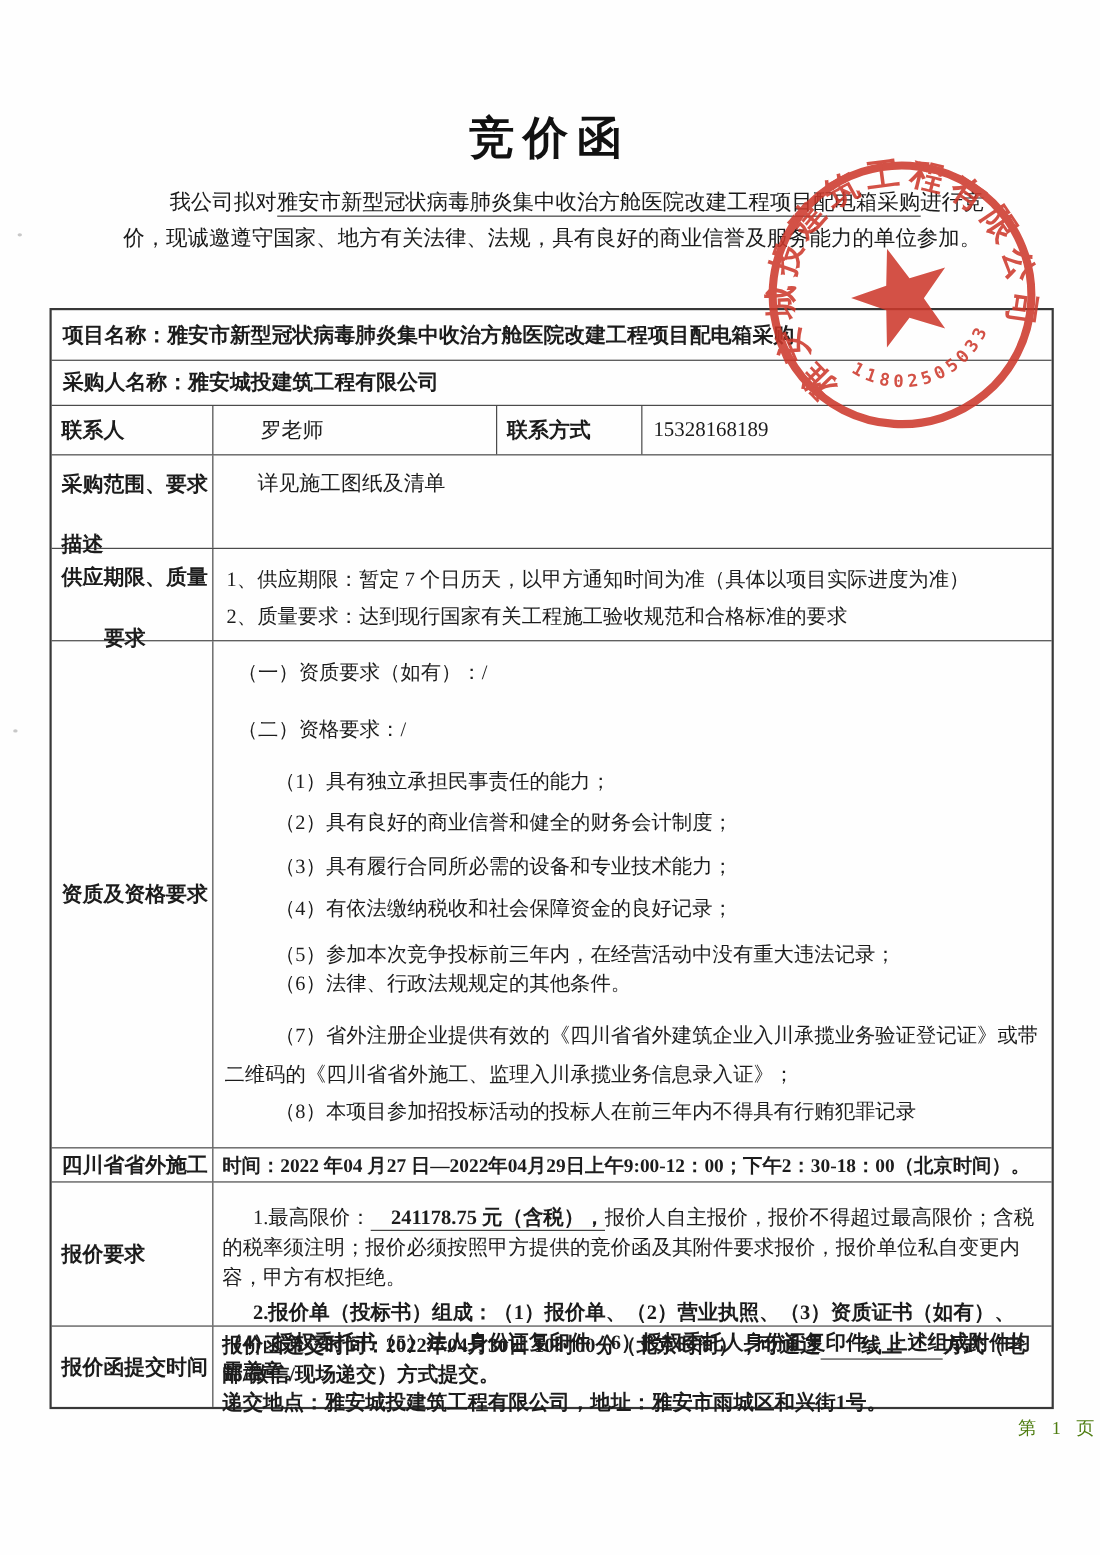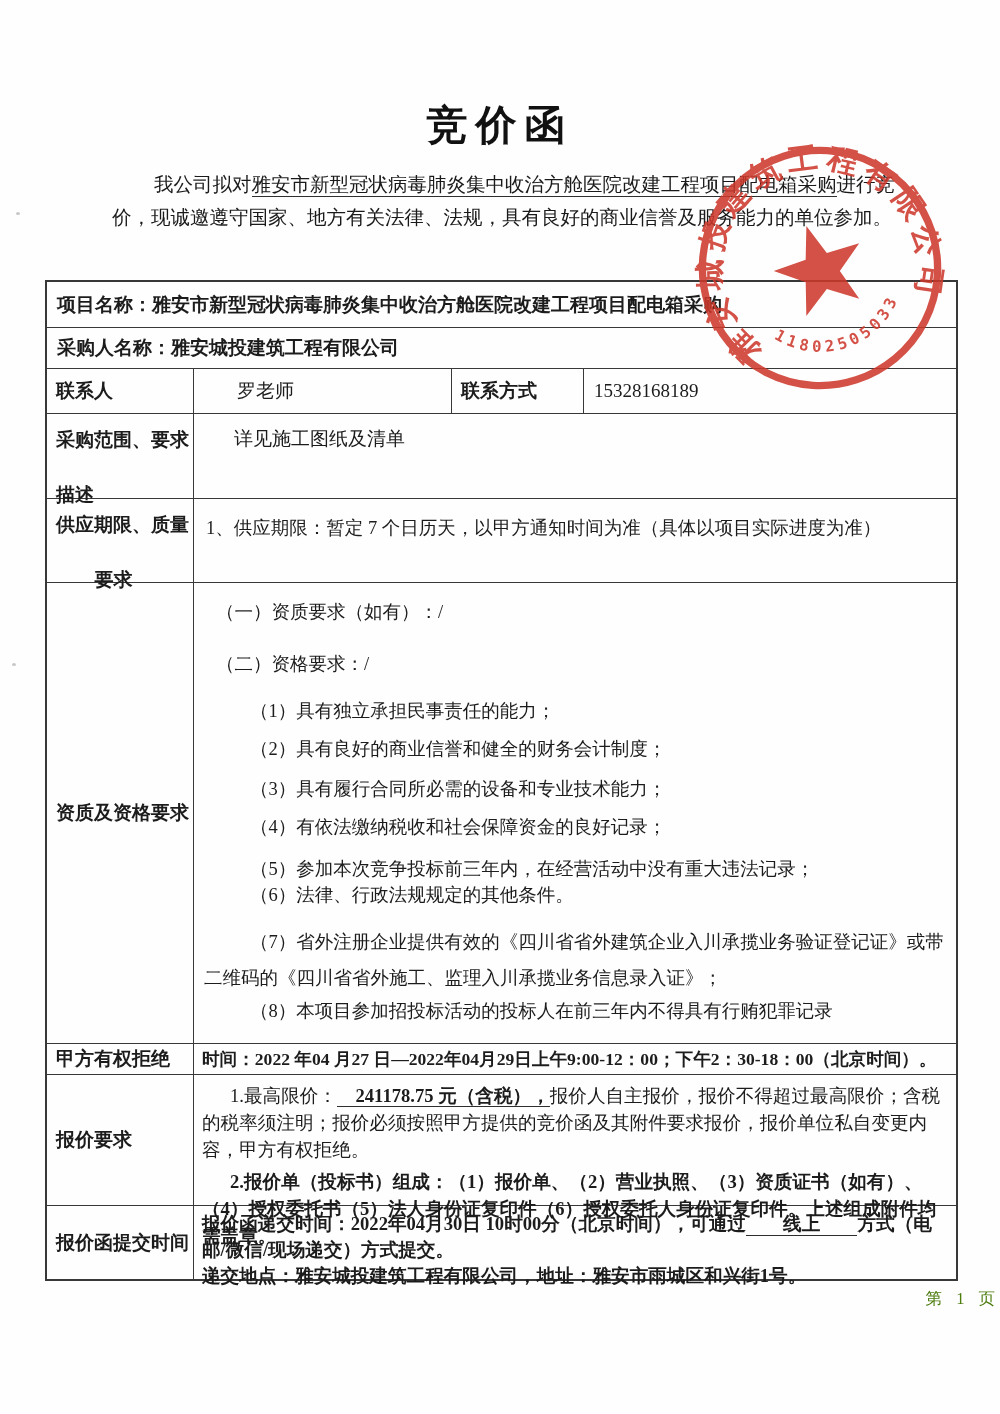--- a/index.html
+++ b/index.html
@@ -57,21 +57,21 @@
   .q .g4 { margin-bottom:12px; } .q .g5 { margin-bottom:16px; }
   .q .g6 { } .q .g7 { margin-bottom:16px; }
   .q .q-wrap { text-indent:46px; line-height:36px; margin-bottom:0; }
   .q .g9 { margin-top:2px; }
 
   .r7 .val-col { display:flex; align-items:center; padding-left:8px;
                  font-size:17.6px; font-weight:bold; white-space:nowrap; }
 
   .r8 .lbl-col { display:flex; align-items:center; }
   .r8 .val-col { padding:7px 9px 0 8px; font-size:18.6px; }
-  .r8 .p1 { text-indent:28px; line-height:27px; }
+  .r8 .p1 { text-indent:28px; line-height:27px;margin-top:12px; }
   .r8 .p2 { text-indent:28px; line-height:27px; font-weight:bold; margin-top:5px; }
   .u-bold { font-weight:bold; border-bottom:1.6px solid #2e2e2e; }
 
   .r9 .lbl-col { display:flex; align-items:center; }
   .r9 .val-col { padding:5px 9px 0 8px; font-size:18.6px; font-weight:bold; line-height:26px; }
 
   .doc-footer { position:absolute; top:1288px; left:0; width:100%; text-align:right;
                 font-size:16.5px; letter-spacing:5px; color:#4d7c0f; }
 
   
@@ -122,41 +122,42 @@
       <div class="cell val-col">详见施工图纸及清单</div>
     </div>
 
     <div class="tr r5">
       <div class="cell lbl-col lbl-two center2">
         <span>供应期限、质量</span>
         <span class="l2">要求</span>
       </div>
       <div class="cell val-col">
         <div>1、供应期限：暂定 7 个日历天，以甲方通知时间为准（具体以项目实际进度为准）</div>
+        <div>2、质量要求：达到现行国家有关工程施工验收规范和合格标准的要求</div>
       </div>
     </div>
 
     <div class="tr r6">
       <div class="cell lbl-col">资质及资格要求</div>
       <div class="cell val-col q">
         <p class="q-head g0">（一）资质要求（如有）：/</p>
         <p class="q-head g1">（二）资格要求：/</p>
         <p class="q-num g2">（1）具有独立承担民事责任的能力；</p>
         <p class="q-num g3">（2）具有良好的商业信誉和健全的财务会计制度；</p>
         <p class="q-num g4">（3）具有履行合同所必需的设备和专业技术能力；</p>
         <p class="q-num g5">（4）有依法缴纳税收和社会保障资金的良好记录；</p>
         <p class="q-num g6">（5）参加本次竞争投标前三年内，在经营活动中没有重大违法记录；</p>
         <p class="q-num g7">（6）法律、行政法规规定的其他条件。</p>
         <p class="q-wrap">（7）省外注册企业提供有效的《四川省省外建筑企业入川承揽业务验证登记证》或带二维码的《四川省省外施工、监理入川承揽业务信息录入证》；</p>
         <p class="q-num g9">（8）本项目参加招投标活动的投标人在前三年内不得具有行贿犯罪记录</p>
       </div>
     </div>
 
     <div class="tr r7">
-      <div class="cell lbl-col" style="display:flex;align-items:center;">甲方有权拒绝</div>
+      <div class="cell lbl-col" style="display:flex;align-items:center;">四川省省外施工</div>
       <div class="cell val-col">时间：2022 年04 月27 日—2022年04月29日上午9:00-12：00；下午2：30-18：00（北京时间）。</div>
     </div>
 
     <div class="tr r8">
       <div class="cell lbl-col">报价要求</div>
       <div class="cell val-col">
         <p class="p1"><span>1.最高限价：</span><span class="u-bold">　241178.75 元（含税），</span><span>报价人自主报价，报价不得超过最高限价；含税的税率须注明；报价必须按照甲方提供的竞价函及其附件要求报价，报价单位私自变更内容，甲方有权拒绝。</span></p>
         <p class="p2">2.报价单（投标书）组成：（1）报价单、（2）营业执照、（3）资质证书（如有）、（4）授权委托书（5）法人身份证复印件（6）授权委托人身份证复印件。上述组成附件均需盖章。</p>
       </div>
     </div>

